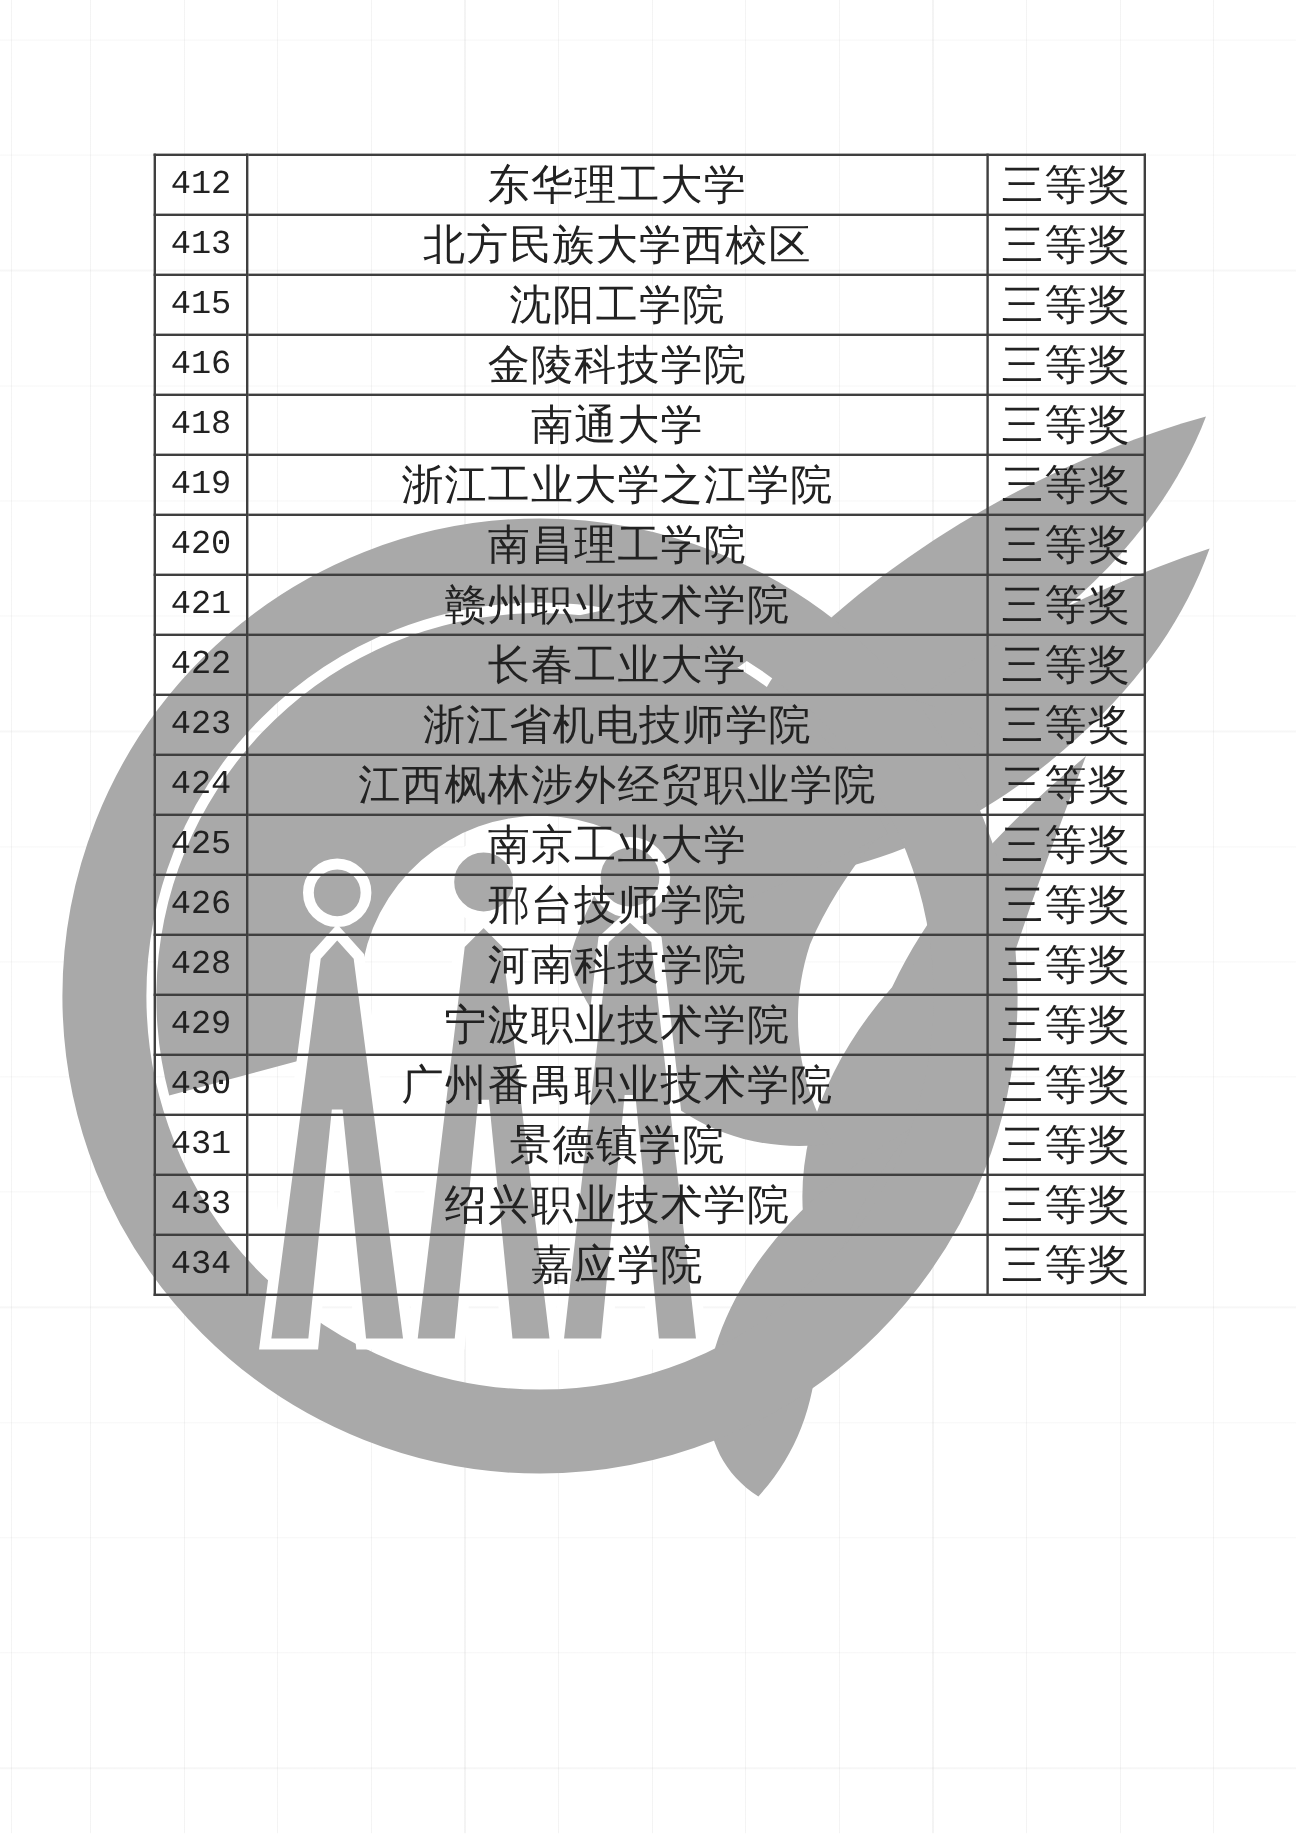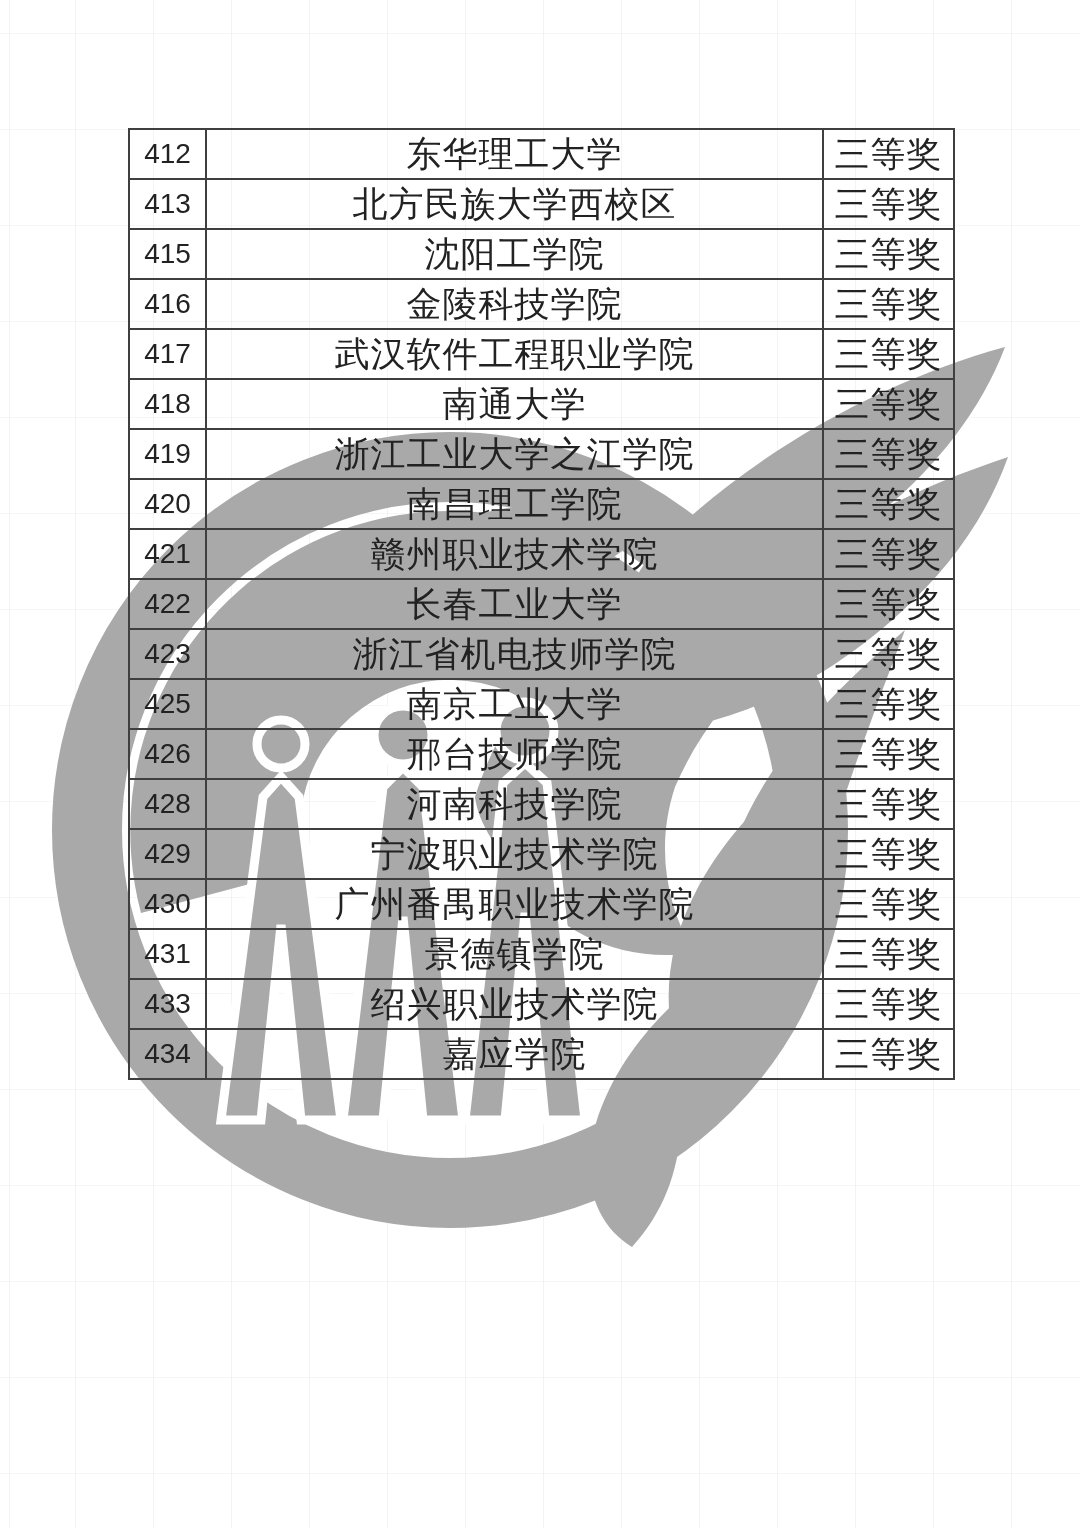--- a/index.html
+++ b/index.html
@@ -1,21 +1,21 @@
 <!DOCTYPE html>
 <html><head>
 <meta charset="utf-8">
 <style>
   html,body{margin:0;padding:0;background:#ffffff;}
   .page{
     position:relative;
     width:1080px;height:1528px;
     background:#ffffff;
     overflow:hidden;
-    font-family:Liberation Sans, sans-serif;
+    font-family:Liberation Mono, monospace;
   }
   
   .page::before{
     content:"";
     position:absolute;inset:0;
     background-image:
       repeating-linear-gradient(to right, rgba(110,110,110,0.08) 0 1px, transparent 1px 78px),
       repeating-linear-gradient(to bottom, rgba(110,110,110,0.06) 0 1px, transparent 1px 96px);
     background-position:75px 33px,75px 33px;
     pointer-events:none;
@@ -103,25 +103,20 @@
       <td class="c-name">沈阳工学院</td>
       <td class="c-award">三等奖</td>
     </tr>
 
     <tr>
       <td class="c-no">416</td>
       <td class="c-name">金陵科技学院</td>
       <td class="c-award">三等奖</td>
     </tr>
 
-    <tr>
-      <td class="c-no">417</td>
-      <td class="c-name">武汉软件工程职业学院</td>
-      <td class="c-award">三等奖</td>
-    </tr>
 
     <tr>
       <td class="c-no">418</td>
       <td class="c-name">南通大学</td>
       <td class="c-award">三等奖</td>
     </tr>
 
     <tr>
       <td class="c-no">419</td>
       <td class="c-name">浙江工业大学之江学院</td>
@@ -145,20 +140,25 @@
       <td class="c-name">长春工业大学</td>
       <td class="c-award">三等奖</td>
     </tr>
 
     <tr>
       <td class="c-no">423</td>
       <td class="c-name">浙江省机电技师学院</td>
       <td class="c-award">三等奖</td>
     </tr>
 
+    <tr>
+      <td class="c-no">424</td>
+      <td class="c-name">江西枫林涉外经贸职业学院</td>
+      <td class="c-award">三等奖</td>
+    </tr>
 
     <tr>
       <td class="c-no">425</td>
       <td class="c-name">南京工业大学</td>
       <td class="c-award">三等奖</td>
     </tr>
 
     <tr>
       <td class="c-no">426</td>
       <td class="c-name">邢台技师学院</td>

